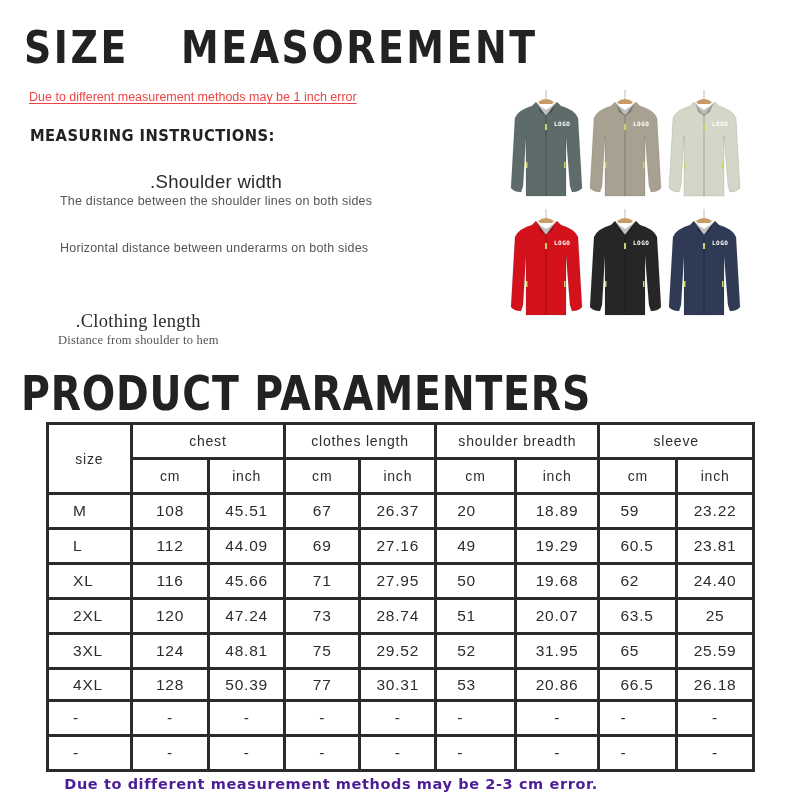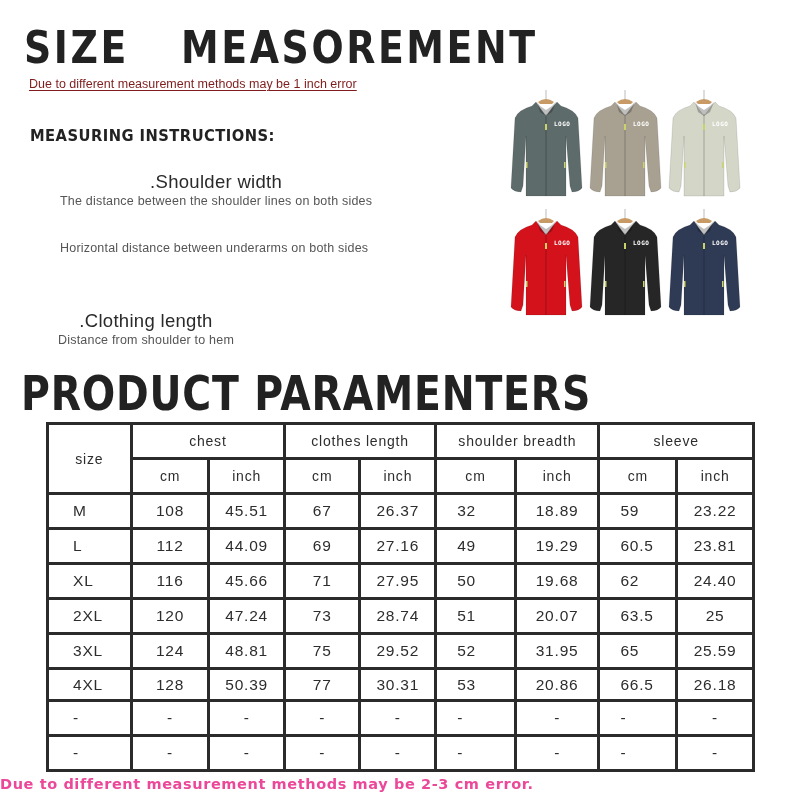--- a/index.html
+++ b/index.html
@@ -4,21 +4,21 @@
 <style>
   html, body { margin: 0; padding: 0; background: #ffffff; }
   body { width: 801px; height: 801px; position: relative; overflow: hidden; font-family: "Liberation Sans", sans-serif; color: #2a2a2a; }
   .abs { position: absolute; }
   .title-main {
     left: 24px; top: 22px; font-family: "DejaVu Sans", sans-serif; font-weight: bold;
     font-size: 44px; letter-spacing: 3px; color: #222; transform: scaleX(0.86); transform-origin: left top;
     line-height: 52px; word-spacing: 12px;
   }
   .subtitle {
-    left: 29px; top: 77px; font-size: 12.5px; color: #7f1d1d; text-decoration: underline; text-underline-offset: 2px;
+    left: 29px; top: 90px; font-size: 12.5px; color: #ef4444; text-decoration: underline; text-underline-offset: 2px;
   }
   .instr-title {
     left: 30px; top: 126px; font-family: "DejaVu Sans", sans-serif; font-weight: bold; font-size: 16px;
     letter-spacing: 0.5px; color: #222; transform: scaleX(0.92); transform-origin: left top;
   }
   .instr { left: 60px; }
   .instr .h { font-size: 18.5px; color: #2a2a2a; line-height: 22px; letter-spacing: 0.3px; text-align: center; }
   .instr .d { font-size: 12.5px; color: #555; line-height: 16px; letter-spacing: 0.2px; }
   .section-title {
     left: 21px; top: 365px; font-family: "DejaVu Sans", sans-serif; font-weight: bold; font-size: 48px;
@@ -33,40 +33,40 @@
     position: absolute; left: 46px; top: 422px; border-collapse: collapse; width: 709px;
     font-size: 15.5px; color: #2d2d2d;
   }
   table.size-table td, table.size-table th {
     border: 3px solid #2b2b2b; font-weight: normal; padding: 0; height: 29px; text-align: center; letter-spacing: 0.8px;
   }
   table.size-table th { font-size: 14px; letter-spacing: 0.8px; }
   table.size-table .size-col { text-align: left; padding-left: 24px; }
   table.size-table .lcell { text-align: left; padding-left: 20px; }
   .footer-note {
-    left: 0; width: 662px; top: 776px; text-align: left; font-family: "DejaVu Sans", sans-serif; font-weight: bold;
-    font-size: 14.5px; color: #ec4899; letter-spacing: 0.6px;
+    left: 0; width: 662px; top: 776px; text-align: center; font-family: "DejaVu Sans", sans-serif; font-weight: bold;
+    font-size: 14.5px; color: #4c1d95; letter-spacing: 0.6px;
   }
 </style>
 </head>
 <body>
 
 <div class="abs title-main" style="white-space:pre;">SIZE  MEASOREMENT</div>
 <div class="abs subtitle">Due to different measurement methods may be 1 inch error</div>
 
 <div class="abs instr-title">MEASURING INSTRUCTIONS:</div>
 
 <div class="abs instr" style="top:171px;">
   <div class="h">.Shoulder width</div>
   <div class="d">The distance between the shoulder lines on both sides</div>
 </div>
 <div class="abs instr" style="top:240px;">
   <div class="d">Horizontal distance between underarms on both sides</div>
 </div>
-<div class="abs instr" style="top:310px;left:58px;">
+<div class="abs instr" style="top:310px;left:58px;font-family:Liberation Serif, serif;">
   <div class="h">.Clothing length</div>
   <div class="d">Distance from shoulder to hem</div>
 </div>
 
 <div class="abs gallery">
   <div class="jacket">
       <svg viewBox="0 0 77 115" xmlns="http://www.w3.org/2000/svg">
         <line x1="38" y1="2" x2="38" y2="12" stroke="#bbb" stroke-width="1"></line>
         <path d="M30 14 Q38 8 46 14 L44 16 L32 16 Z" fill="#c79a66"></path>
         <path d="M28 14 L24 18 Q10 22 7 30 L3 100 Q6 104 13 104 L15 98 L18 48 L18 108 L58 108 L58 48 L62 98 L64 104 Q71 104 74 100 L70 30 Q67 22 53 18 L49 14 L44 20 L38 28 L32 20 Z" fill="#5e6b6b" stroke="rgba(0,0,0,0.18)" stroke-width="0.6"></path>
@@ -178,21 +178,21 @@
       <th>inch</th>
     </tr>
   </thead>
   <tbody id="table-body">
       <tr style="height: 35px;">
         <td class="size-col">M</td>
         <td>108</td>
         <td>45.51</td>
         <td>67</td>
         <td>26.37</td>
-        <td class="lcell">32</td>
+        <td class="lcell">20</td>
         <td>18.89</td>
         <td class="lcell">59</td>
         <td>23.22</td>
       </tr>
       <tr style="height: 35px;">
         <td class="size-col">L</td>
         <td>112</td>
         <td>44.09</td>
         <td>69</td>
         <td>27.16</td>

